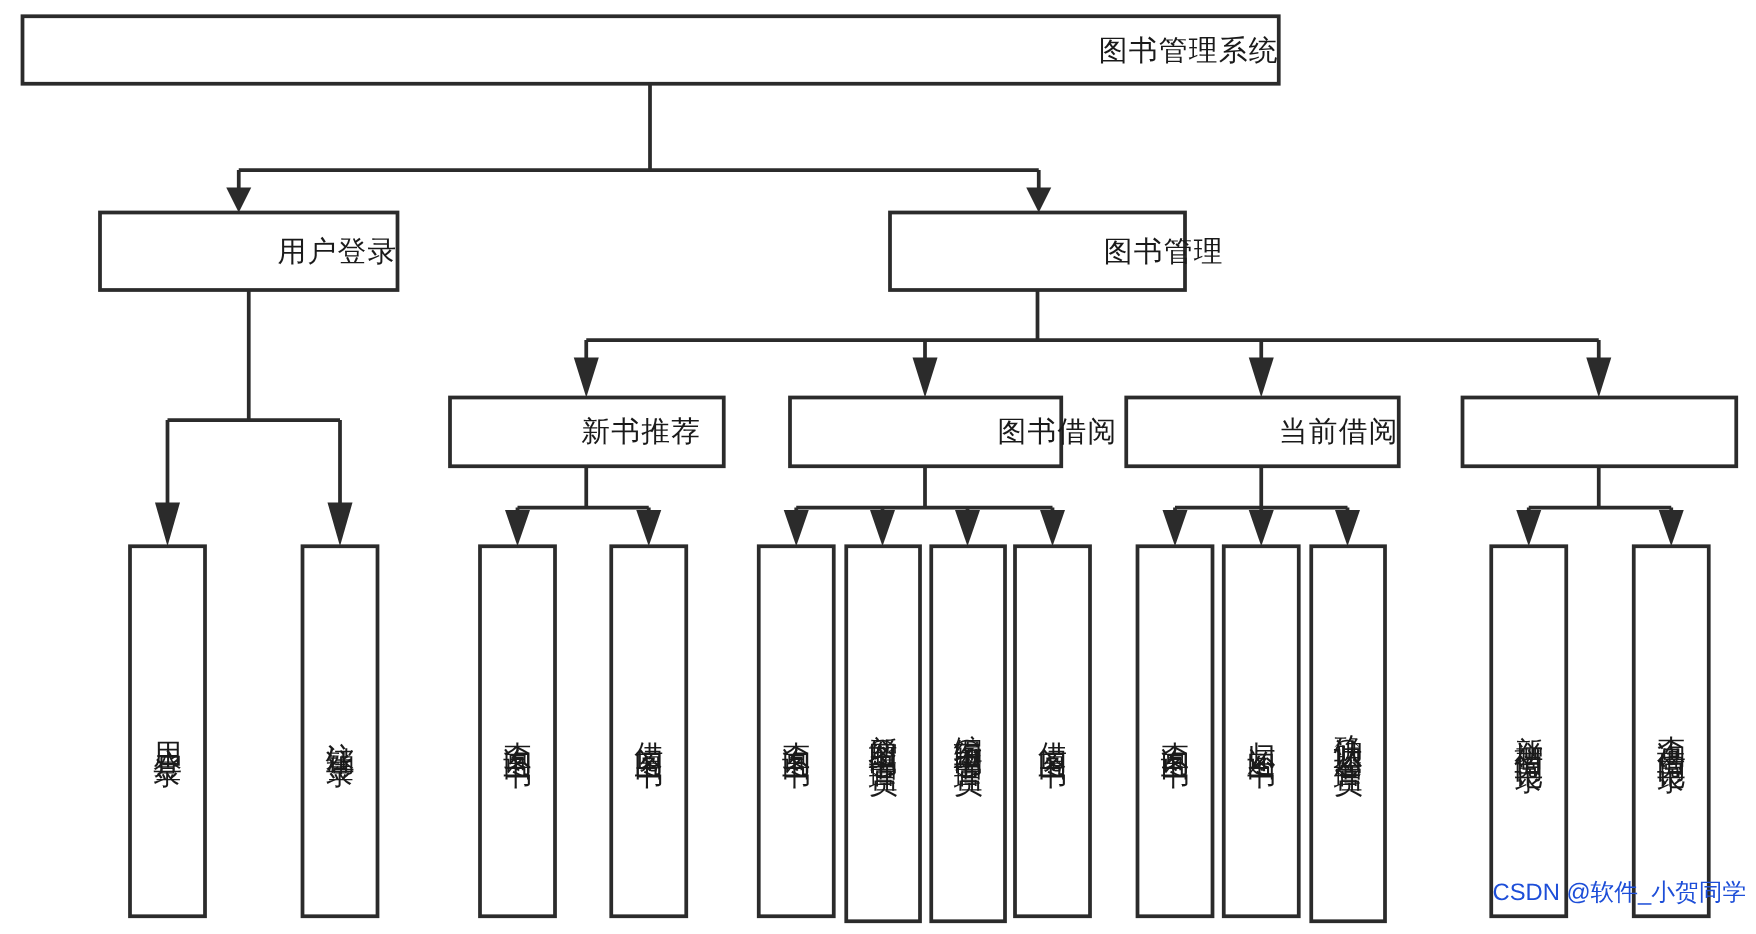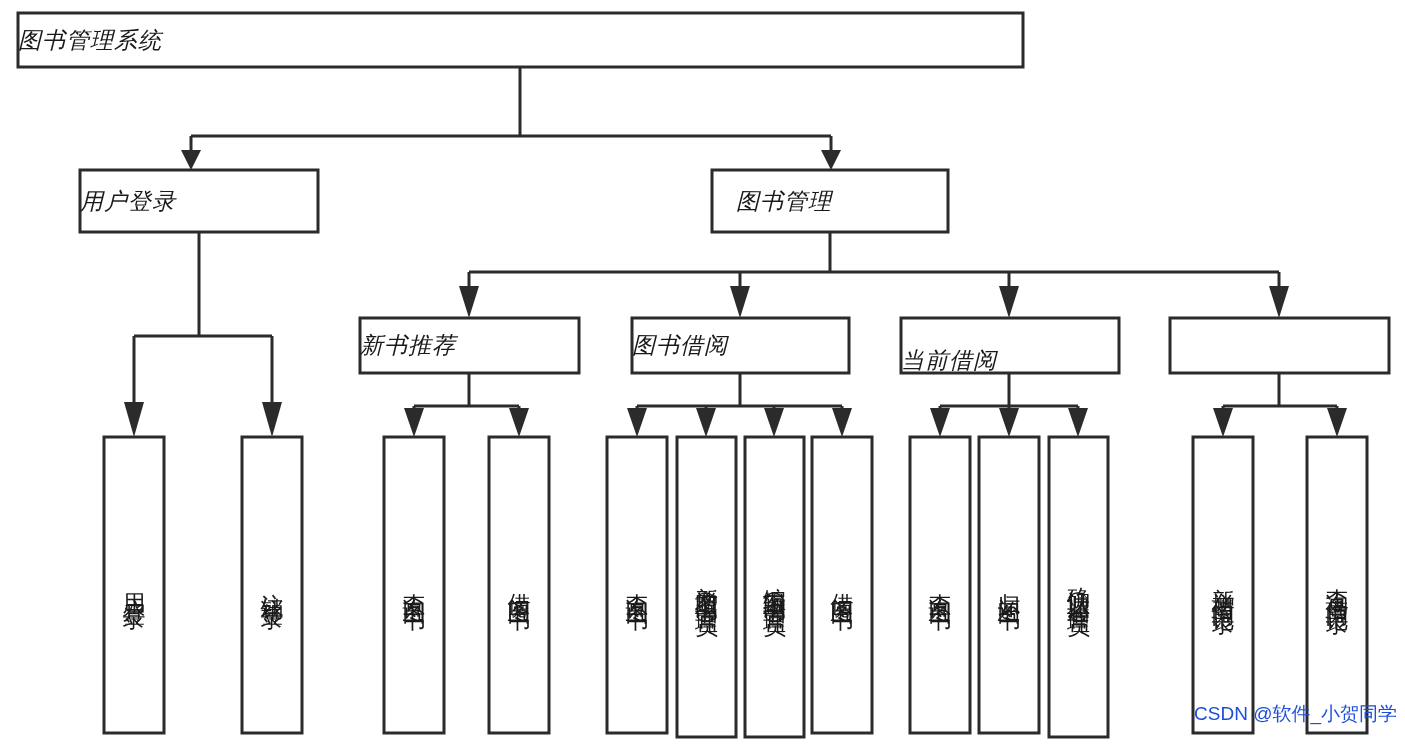--- a/index.html
+++ b/index.html
@@ -55,23 +55,22 @@
     font-size: 23px;
     line-height: 1;
     color: #1a1a1a;
     letter-spacing: 5px;
     white-space: nowrap;
   }
   .hlabel-wrap {
     position: absolute;
     display: flex;
     align-items: center;
-    justify-content: flex-start;
+    justify-content: flex-end;
     pointer-events: none;
-    font-style: italic;
   }
   .hlabel-text {
     font-family: "Liberation Sans", "DejaVu Sans", sans-serif;
     font-size: 23px;
     color: #1a1a1a;
     white-space: nowrap;
     letter-spacing: 1px;
   }
   #watermark {
     position: absolute;
@@ -184,31 +183,31 @@
     </g>
   </svg>
 
   <div class="hlabel-wrap" style="left:18px; top:13px; width:1005px; height:54px;">
     <span class="hlabel-text">图书管理系统</span>
   </div>
 
   <div class="hlabel-wrap" style="left:80px; top:170px; width:238px; height:62px;">
     <span class="hlabel-text">用户登录</span>
   </div>
-  <div class="hlabel-wrap" style="left:736px; top:170px; width:267px; height:62px;">
+  <div class="hlabel-wrap" style="left:712px; top:170px; width:267px; height:62px;">
     <span class="hlabel-text">图书管理</span>
   </div>
 
   <div class="hlabel-wrap" style="left:360px; top:318px; width:201px; height:55px;">
     <span class="hlabel-text">新书推荐</span>
   </div>
   <div class="hlabel-wrap" style="left:632px; top:318px; width:262px; height:55px;">
     <span class="hlabel-text">图书借阅</span>
   </div>
-  <div class="hlabel-wrap" style="left:901px; top:318px; width:218px; height:55px;margin-top:15px;">
+  <div class="hlabel-wrap" style="left:901px; top:318px; width:218px; height:55px;">
     <span class="hlabel-text">当前借阅</span>
   </div>
 
   <div class="vlabel-wrap" style="left:104px; top:437px; width:60px; height:296px;">
     <span class="vlabel-text">用户登录</span>
   </div>
   <div class="vlabel-wrap" style="left:242px; top:437px; width:60px; height:296px;">
     <span class="vlabel-text">注销登录</span>
   </div>
 

